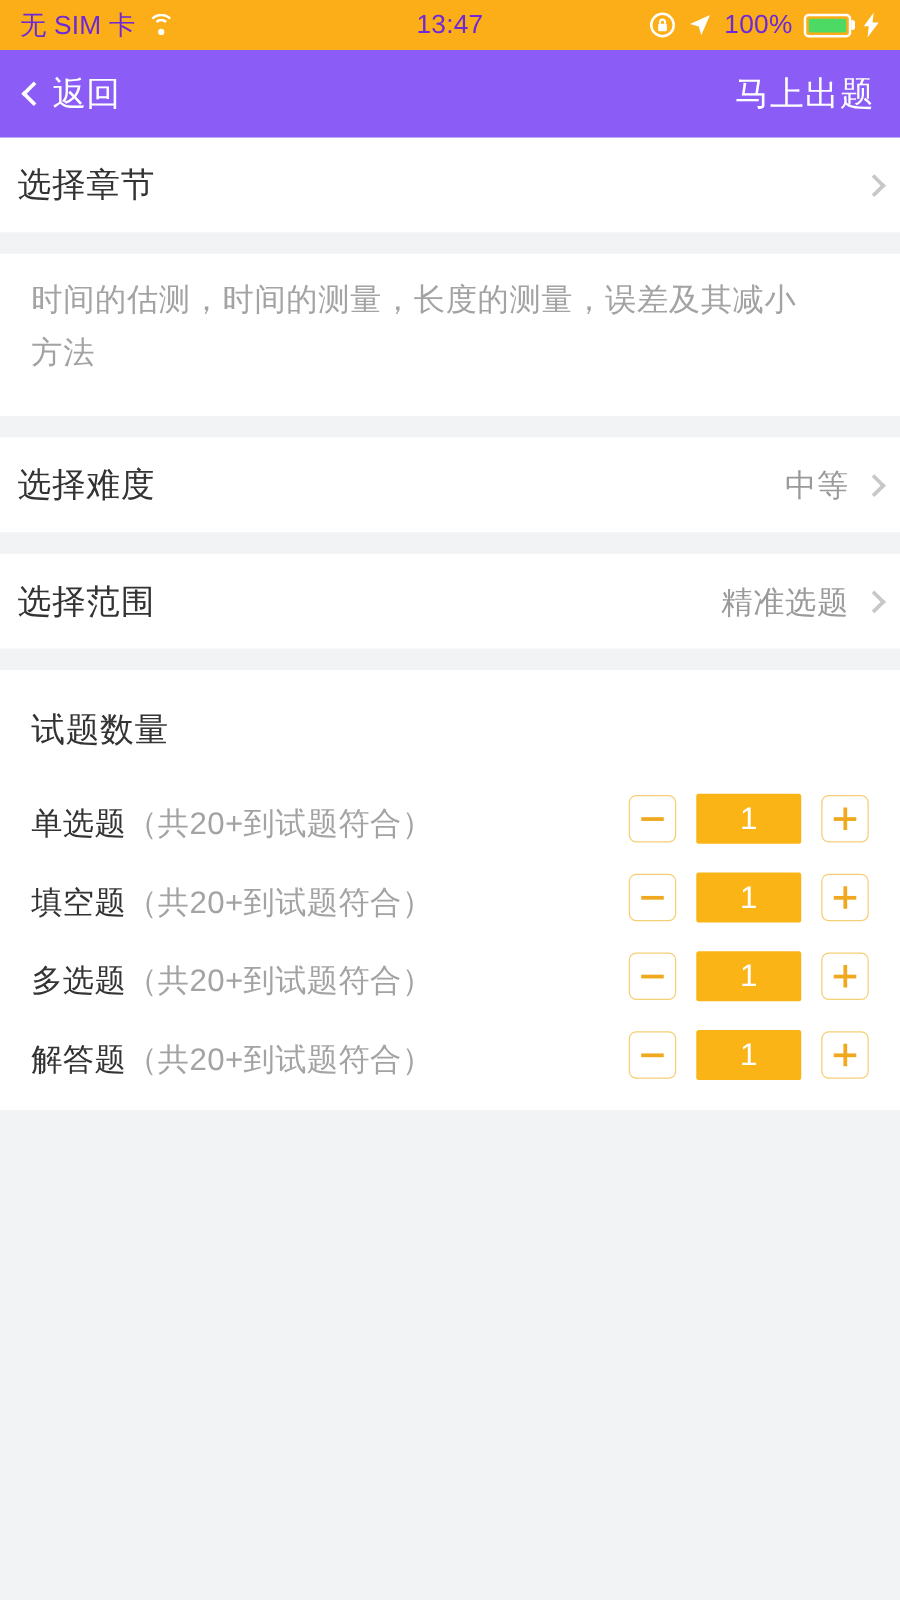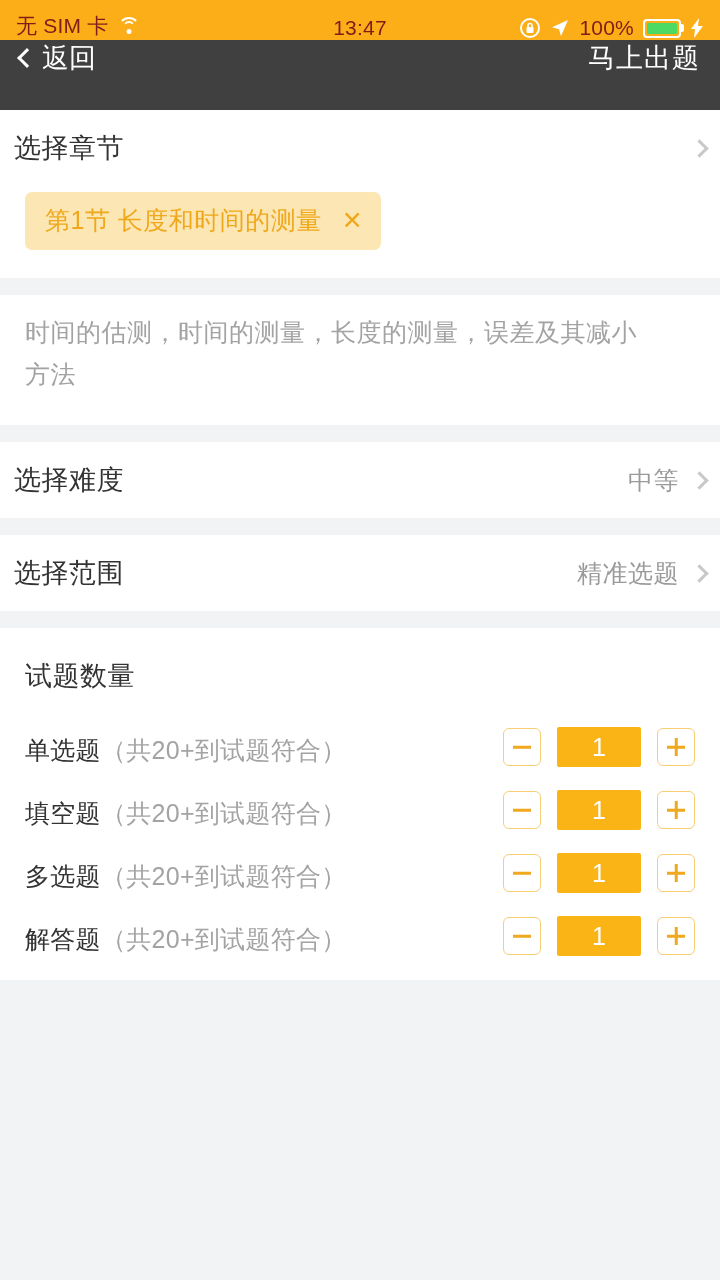--- a/index.html
+++ b/index.html
@@ -7,22 +7,22 @@
     width:720px; height:1280px;
     background:#f2f3f5;
     font-family:"Liberation Sans","DejaVu Sans",sans-serif;
     -webkit-font-smoothing:antialiased;
     overflow:hidden;
   }
   #app { position:relative; width:720px; height:1280px; background:#f2f3f5; }
 
   
   .statusbar {
-    height:40px; background:#FBAE17; color:#7f1d1d;
-    display:flex; align-items:flex-end; padding:0 16px;
+    height:40px; background:#FBAE17; color:#6d28d9;
+    display:flex; align-items:center; padding:0 16px;
     font-size:21px; letter-spacing:0.2px;
   }
   .sb-left { display:flex; align-items:center; gap:9px; flex:1; }
   .sb-center { position:absolute; left:0; right:0; text-align:center; font-size:21px; pointer-events:none; }
   .sb-right { display:flex; align-items:center; gap:9px; flex:1; justify-content:flex-end; position:relative; z-index:2; }
   .wifi-icon { display:inline-block; width:24px; height:18px; position:relative; }
   .wifi-icon i {
     position:absolute; left:50%; transform:translateX(-50%);
     border:2.5px solid #ffffff; border-bottom-color:transparent;
     border-left-color:transparent; border-right-color:transparent;
@@ -40,22 +40,22 @@
     position:relative; padding:2px; display:flex; align-items:center;
   }
   .battery::after {
     content:""; position:absolute; right:-5px; top:50%; transform:translateY(-50%);
     width:3px; height:8px; background:#ffffff; border-radius:0 2px 2px 0;
   }
   .battery .lvl { height:100%; width:100%; background:#4CD964; border-radius:1.5px; }
 
   
   .navbar {
-    height:70px; background:#404040; color:#fff;
-    display:flex; align-items:flex-start; position:relative; padding:0 20px;
+    height:70px; background:#8b5cf6; color:#fff;
+    display:flex; align-items:center; position:relative; padding:0 20px;
   }
   .nav-back { display:flex; align-items:center; gap:4px; font-size:27px; color:#fff; }
   .nav-back .chev {
     display:inline-block; width:14px; height:14px;
     border-left:3.5px solid #fff; border-bottom:3.5px solid #fff;
     transform:rotate(45deg); margin-right:4px; margin-bottom:1px;
   }
   .nav-title {
     position:absolute; left:0; right:0; text-align:center;
     font-size:29px; color:#fff; pointer-events:none; letter-spacing:1px;
@@ -169,26 +169,20 @@
       <span>返回</span>
     </div>
     <div class="nav-action">马上出题</div>
   </div>
 
   <div class="card">
     <div class="row">
       <span class="row-title">选择章节</span>
       <span class="chev-r alone"></span>
     </div>
-    <div class="chip-wrap">
-      <div class="chip">
-        <span>第1节 长度和时间的测量</span>
-        <span class="x">✕</span>
-      </div>
-    </div>
   </div>
 
   <div class="gap"></div>
 
   <div class="card">
     <div class="kp-desc">时间的估测，时间的测量，长度的测量，误差及其减小方法</div>
   </div>
 
   <div class="gap"></div>
 

